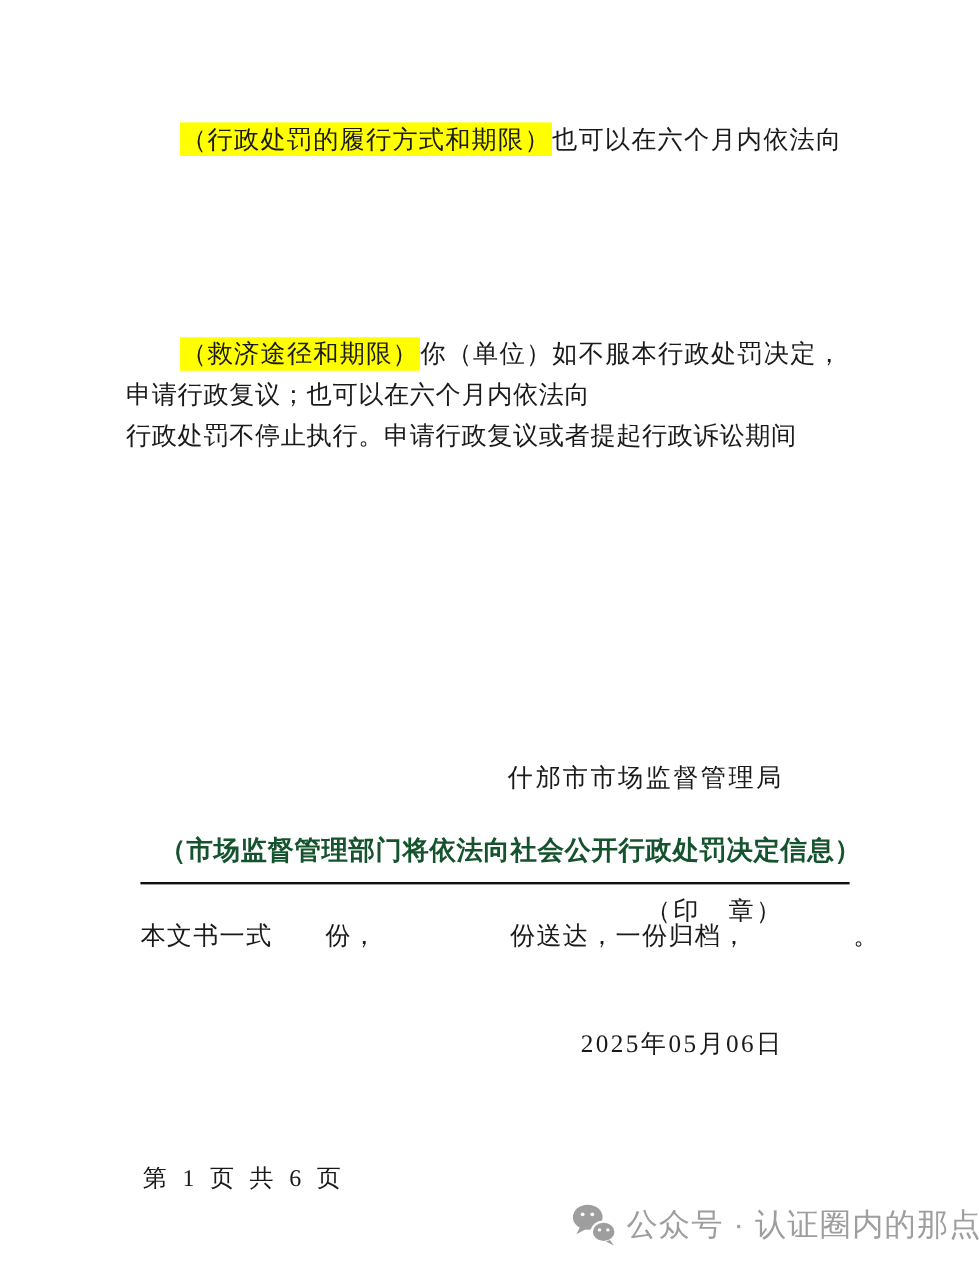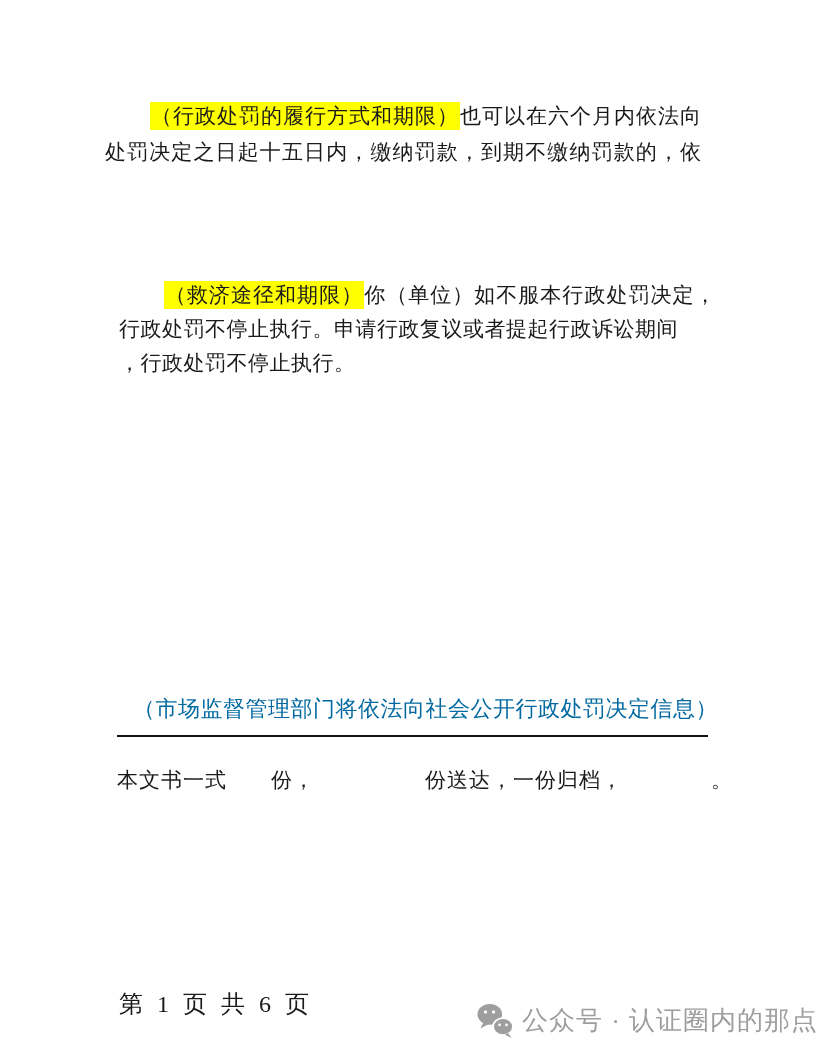--- a/index.html
+++ b/index.html
@@ -15,21 +15,21 @@
     overflow: hidden;
     font-family: "Liberation Serif", "DejaVu Serif", serif;
     color: #1a1a1a;
   }
   .textcol {
     position: absolute;
     left: 105px;
     width: 597px;
   }
   .p1 { top: 98px; }
-  .p2 { top: 278px; margin-left: 14px; }
+  .p2 { top: 278px; }
   .doc-line {
     font-size: 21px;
     line-height: 36px;
     height: 36px;
     white-space: pre-wrap;
     letter-spacing: 1px;
   }
   .p2 .doc-line {
     line-height: 34px;
     height: 34px;
@@ -52,24 +52,24 @@
     font-size: 21px;
     line-height: 37px;
     letter-spacing: 2px;
     white-space: pre;
   }
   .notice-bold {
     position: absolute;
     left: 133px;
     top: 694px;
     font-family: "Liberation Sans", "DejaVu Sans", sans-serif;
-    font-weight: normal;
+    font-weight: bold;
     font-size: 22px;
     letter-spacing: 0.5px;
-    color: #0369a1;
+    color: #14532d;
     white-space: pre;
   }
   .copies {
     position: absolute;
     left: 117px;
     top: 766px;
     font-size: 21px;
     letter-spacing: 1px;
     white-space: pre;
   }
@@ -77,22 +77,22 @@
     position: absolute;
     left: 117px;
     top: 735px;
     width: 591px;
     height: 2px;
     background: #111111;
   }
   .page-num {
     position: absolute;
     left: 119px;
-    top: 988px;
-    font-size: 24px;
+    top: 968px;
+    font-size: 20px;
     letter-spacing: 4px;
     white-space: pre;
   }
   .watermark {
     position: absolute;
     left: 476px;
     top: 1002px;
     display: flex;
     align-items: center;
     gap: 8px;
@@ -104,29 +104,33 @@
   }
   .watermark svg { display: block; }
 </style>
 </head>
 <body>
 
 <div class="page">
 
   <div class="textcol p1">
     <div class="doc-line justify indent"><span class="hl">（行政处罚的履行方式和期限）</span><span>也可以在六个月内依法向</span></div>
-    <div class="doc-line justify">处罚决定之日起十五日内，缴纳罚款，到期不缴纳罚款的，依</div>
   </div>
 
   <div class="textcol p2">
     <div class="doc-line justify indent"><span class="hl">（救济途径和期限）</span><span>你（单位）如不服本行政处罚决定，</span></div>
+    <div class="doc-line">申请行政复议；也可以在六个月内依法向</div>
     <div class="doc-line">行政处罚不停止执行。申请行政复议或者提起行政诉讼期间</div>
-    <div class="doc-line">，行政处罚不停止执行。</div>
   </div>
 
+  <div class="signature">
+    <div>什邡市市场监督管理局</div>
+    <div>（印　章）</div>
+    <div>2025年05月06日</div>
+  </div>
 
   <div class="notice-bold">（市场监督管理部门将依法向社会公开行政处罚决定信息）</div>
 
   <div class="copies">本文书一式　　份，　　　　　份送达，一份归档，　　　　。</div>
   <div class="strike-rule"></div>
 
   <div class="page-num">第 1 页 共 6 页</div>
 
   <div class="watermark">
     <svg width="38" height="36" viewBox="0 0 40 38" xmlns="http://www.w3.org/2000/svg">

